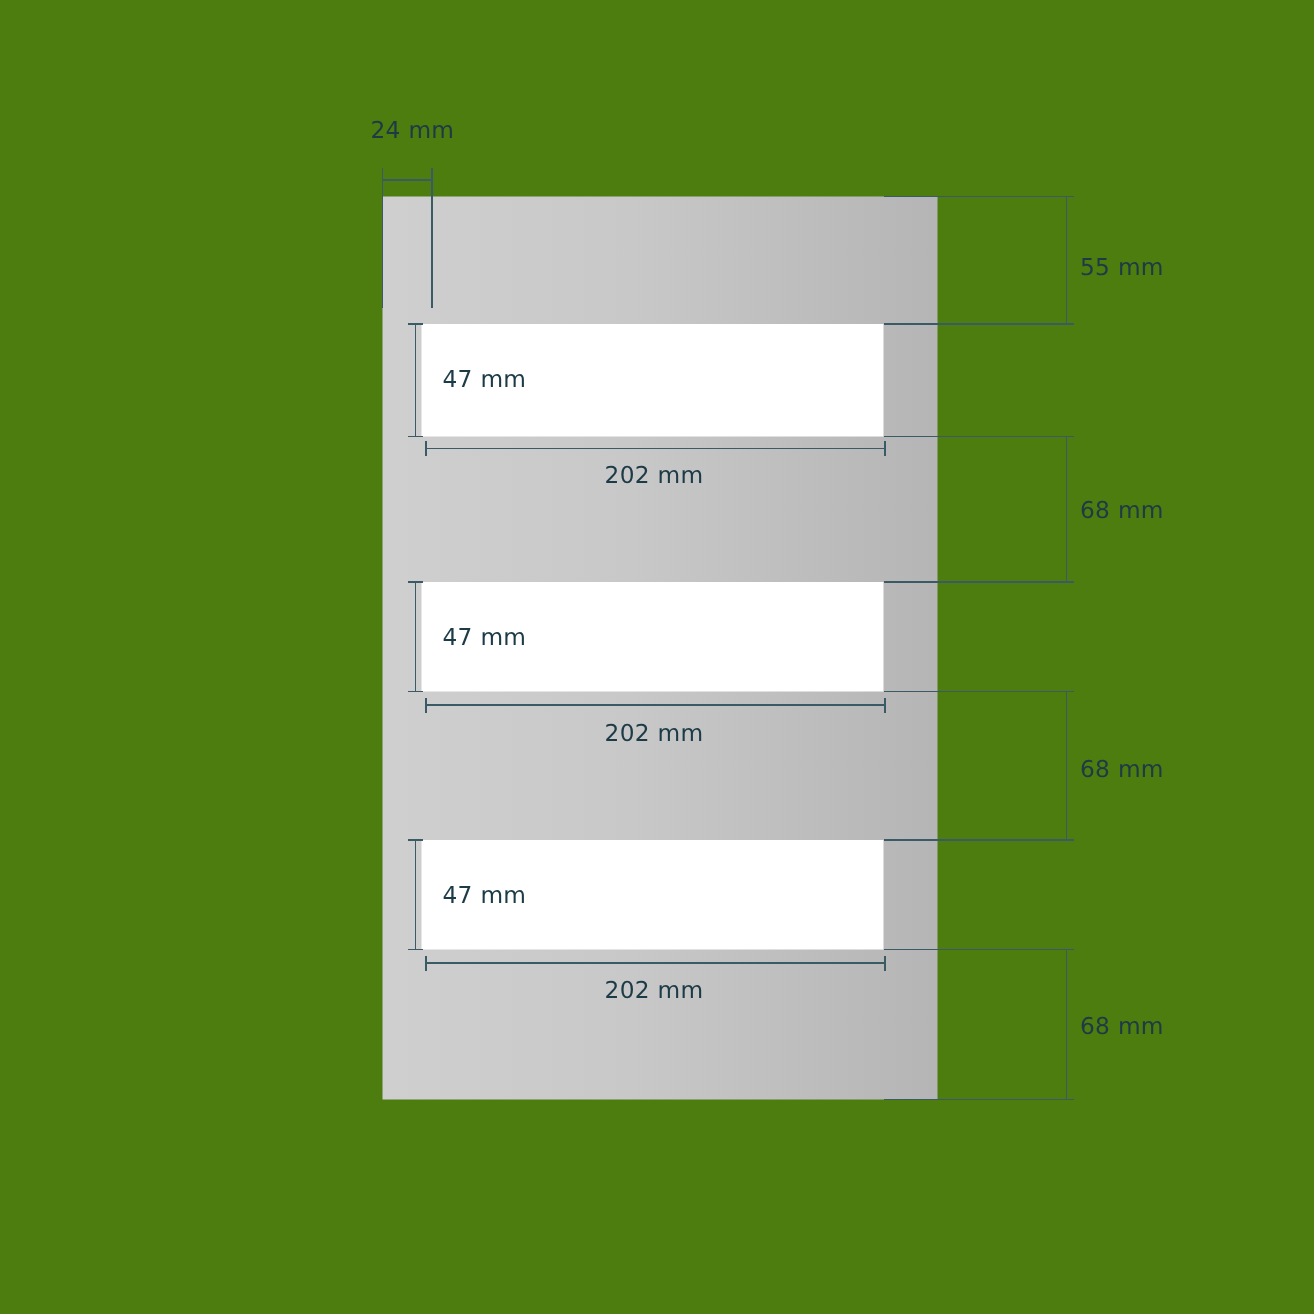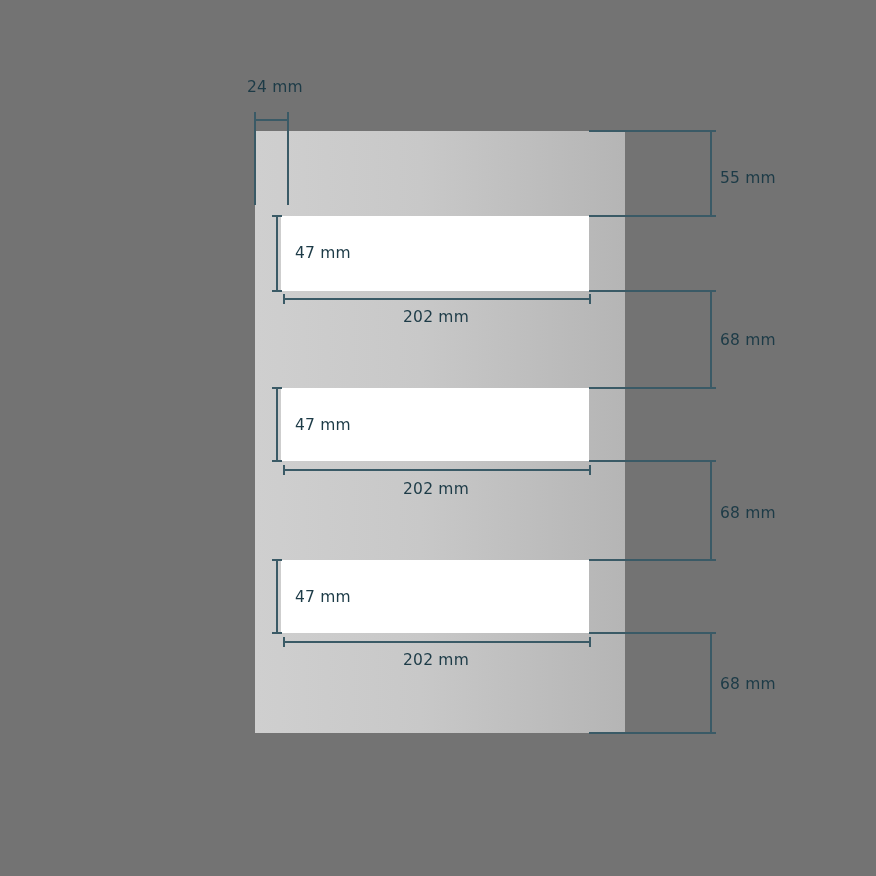--- a/index.html
+++ b/index.html
@@ -4,21 +4,21 @@
 <style>
   html, body {
     margin: 0;
     padding: 0;
     background: #ffffff;
   }
   #stage {
     position: relative;
     width: 876px;
     height: 876px;
-    background: #737373;
+    background: #4d7c0f;
     overflow: hidden;
     font-family: "DejaVu Sans", "Liberation Sans", sans-serif;
   }
   #drawing-svg {
     position: absolute;
     left: 0;
     top: 0;
     width: 876px;
     height: 876px;
     display: block;

